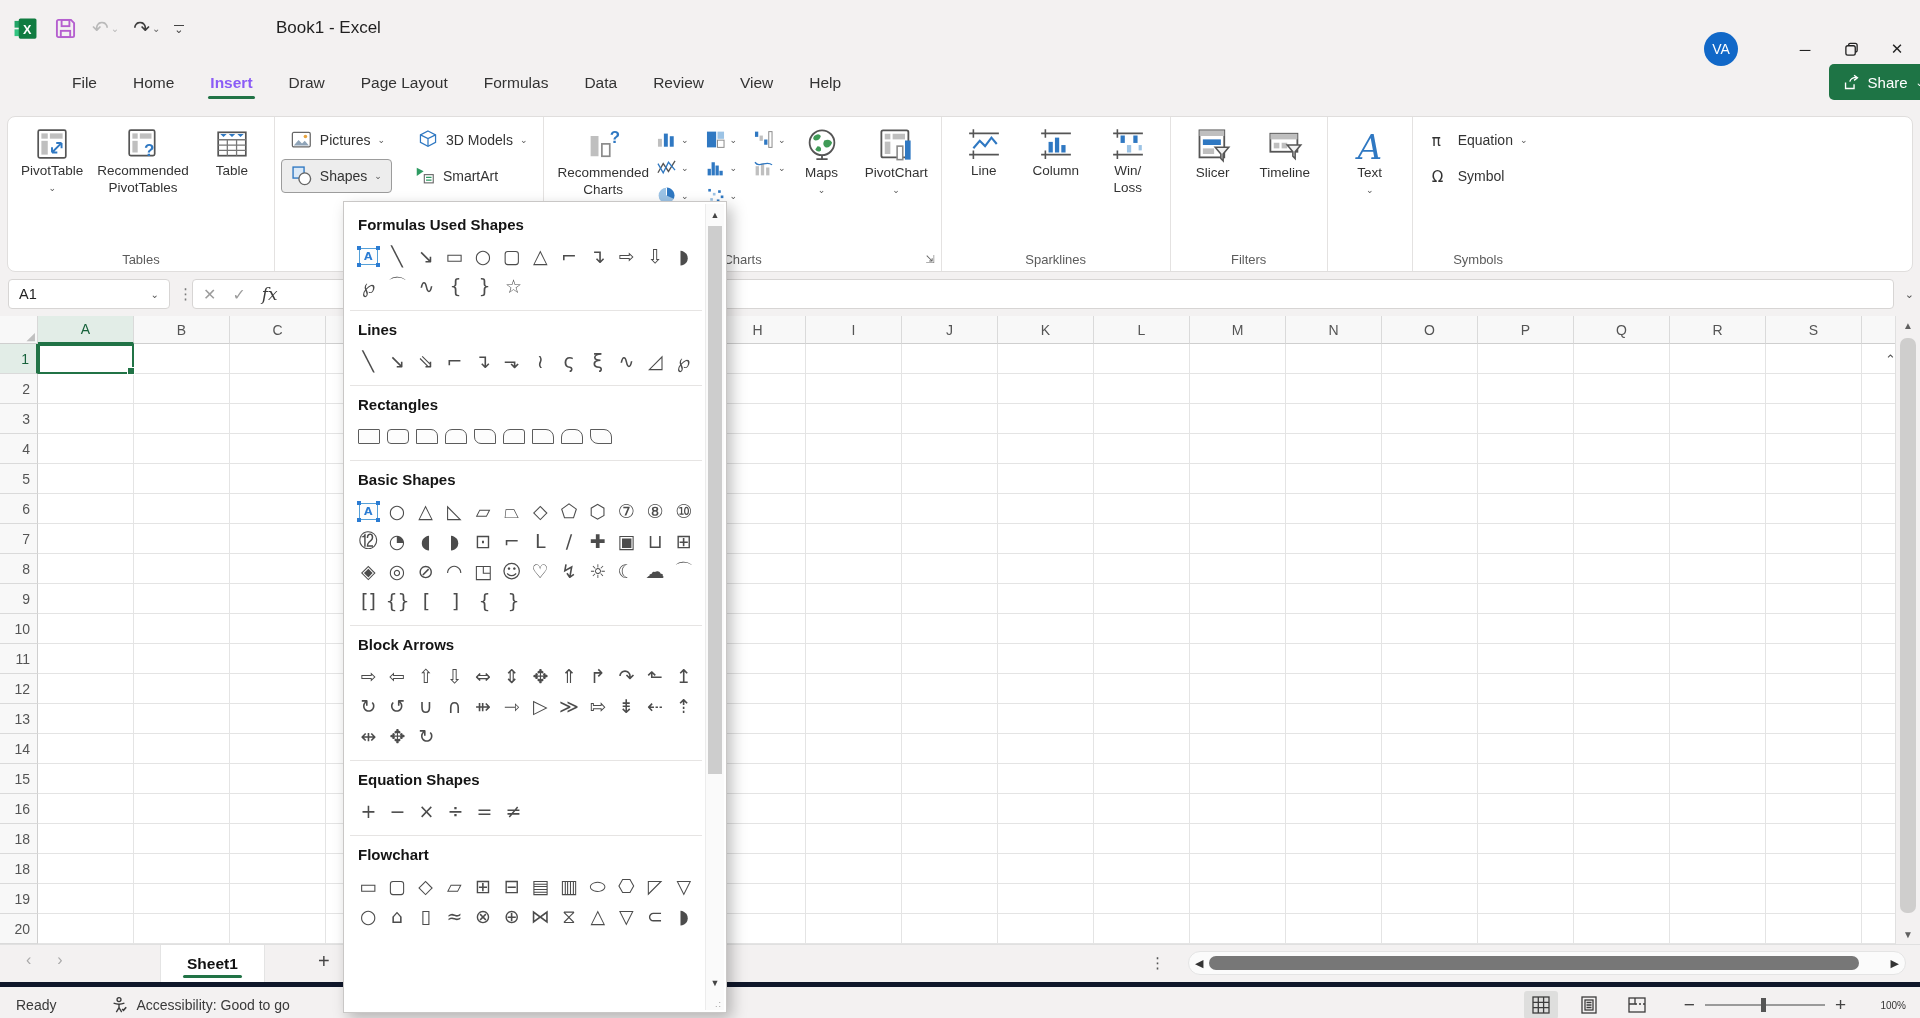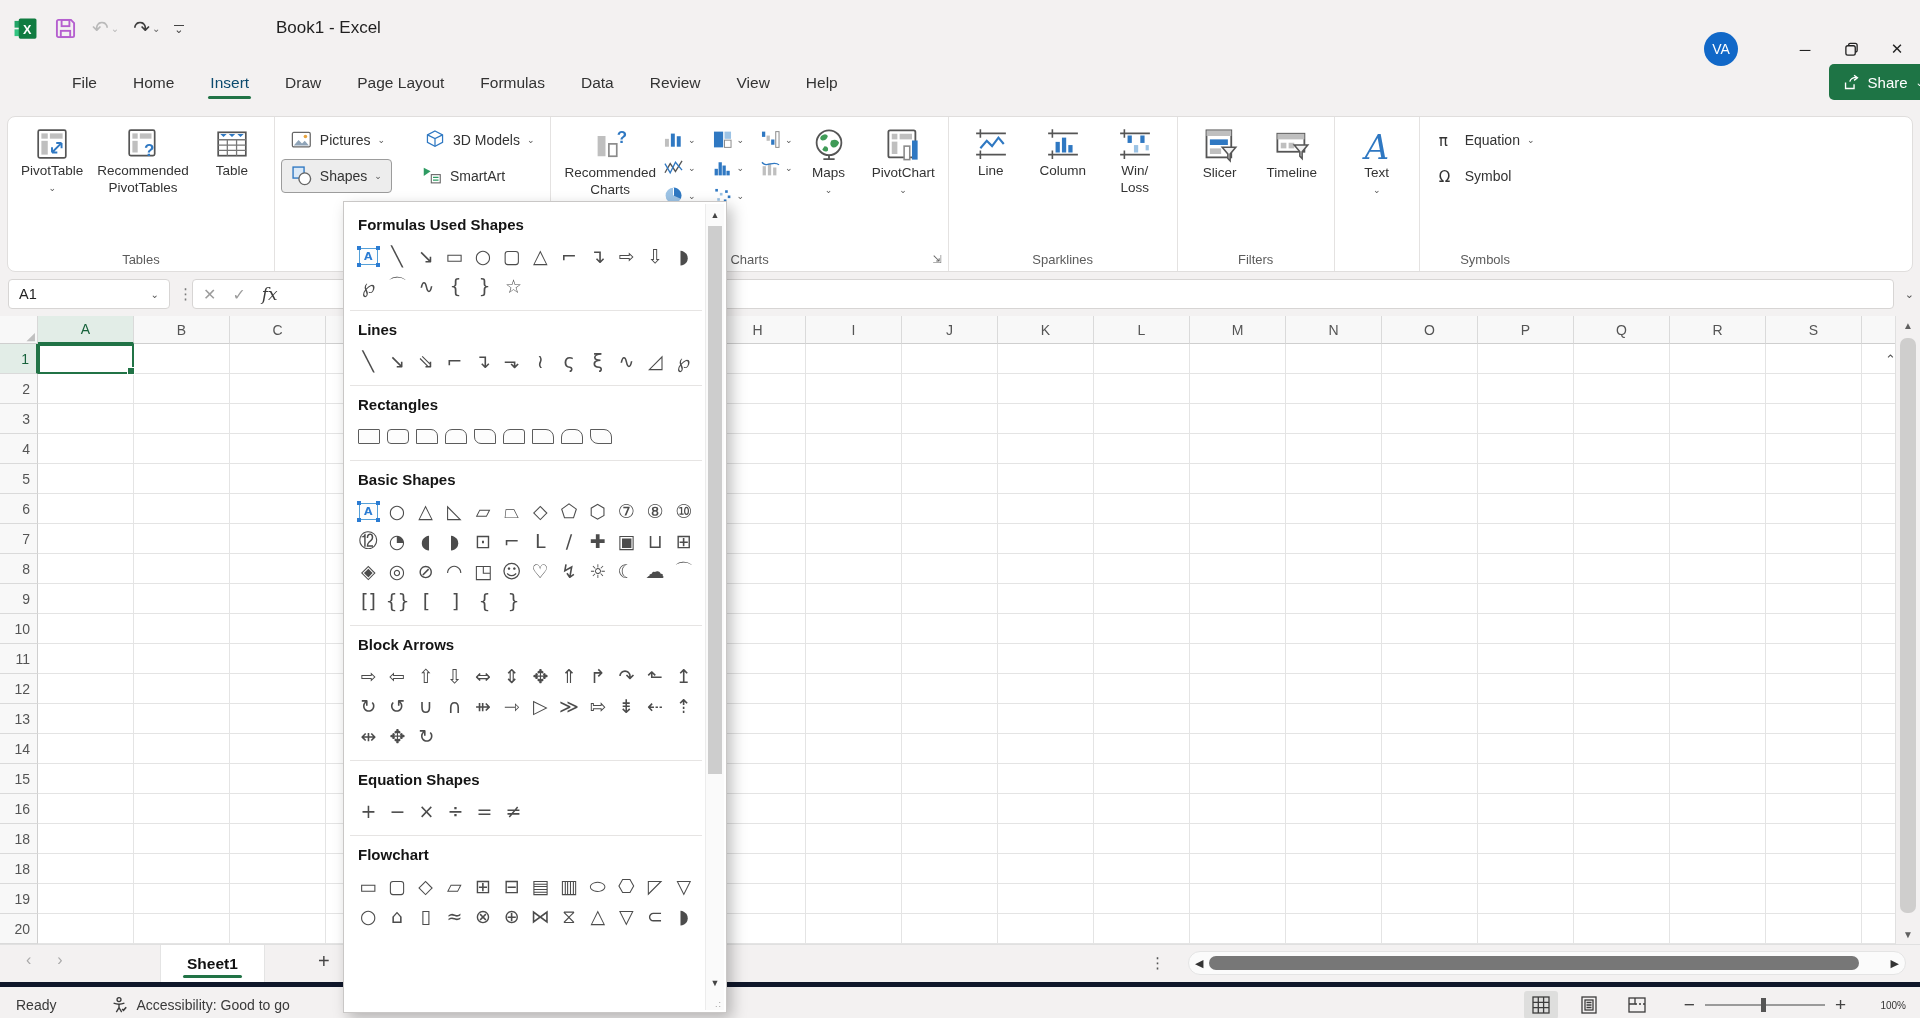--- a/index.html
+++ b/index.html
@@ -16,40 +16,40 @@
              border-radius:6px;display:flex;align-items:center;padding-left:14px;gap:10px;box-sizing:border-box;}
   .searchbox .ph{color:#5f5f5f;font-size:15px;}
   .tb-right{position:absolute;right:0;top:0;height:56px;display:flex;align-items:center;margin-top:21px;}
   .avatar{width:34px;height:34px;border-radius:50%;background:#1168c8;color:#fff;font-size:14px;
           display:flex;align-items:center;justify-content:center;margin-right:44px;}
   .wbtn{width:46px;height:56px;display:flex;align-items:center;justify-content:center;color:#222;font-size:15px;}
   
   .menubar{position:absolute;top:56px;left:0;width:100%;height:60px;margin-left:36px;}
   .mtabs{position:absolute;left:22px;top:10px;display:flex;gap:8px;}
   .mtab{padding:8px 14px;font-size:15.5px;color:#333;border-radius:4px;position:relative;}
-  .mtab.active{font-weight:normal;color:#0c4a6e;}
+  .mtab.active{font-weight:bold;color:#8b5cf6;}
   .mtab.active::after{content:"";position:absolute;left:12px;right:12px;bottom:1px;height:3px;background:#217346;border-radius:2px;}
   .share-btn{position:absolute;right:18px;top:8px;height:36px;background:#1e7445;color:#fff;border-radius:5px;
              display:flex;align-items:center;gap:8px;padding:0 14px;font-size:15px;}
   .share-btn .chev{font-size:10px}
   
   .ribbon{position:absolute;top:116px;left:7px;right:7px;height:156px;background:#fff;
           border:1px solid #e0dedd;border-radius:8px;box-sizing:border-box;display:flex;z-index:10;}
   .rgroup{position:relative;height:100%;border-right:1px solid #e4e2e1;padding:6px 6px 24px 6px;box-sizing:border-box;
           display:flex;align-items:flex-start;}
   .rgroup:last-child{border-right:none}
   .grp-label{position:absolute;bottom:4px;left:0;right:0;text-align:center;font-size:13px;color:#5c5c5c;}
   .rbtn-lg{display:flex;flex-direction:column;align-items:center;padding:4px 7px;gap:2px;min-width:58px;}
   .rbtn-lg .rlab{font-size:13.5px;color:#333;text-align:center;line-height:1.25;white-space:pre-line;}
   .rbtn-lg .chev{font-size:9px;color:#555;margin-top:1px;}
   .rbtn-sm{display:flex;align-items:center;gap:7px;padding:5px 9px;font-size:14px;color:#333;border-radius:4px;border:1px solid transparent;}
   .rbtn-sm.active{background:#ededed;border:1px solid #9c9c9c;}
   .rbtn-sm .chev{font-size:9px;color:#555;}
   .stackcol{display:flex;flex-direction:column;gap:2px;}
-  .stackrow{display:flex;gap:19px;}
+  .stackrow{display:flex;gap:12px;}
   .minigrid{display:flex;flex-direction:column;gap:7px;padding-top:6px;}
   .minirow{display:flex;gap:16px;}
   .minibtn{display:flex;align-items:center;gap:4px;}
   .minibtn .chev{font-size:9px;color:#555}
   .dialog-launcher{position:absolute;right:6px;bottom:5px;font-size:11px;color:#666;}
   .collapse-ribbon{position:absolute;right:14px;bottom:2px;font-size:14px;color:#555;z-index:11;}
   
   .fbar{position:absolute;top:272px;left:0;width:100%;height:44px;display:flex;align-items:center;}
   .namebox{position:absolute;left:8px;top:7px;width:162px;height:30px;background:#fff;border:1px solid #d7d5d4;border-radius:4px;
            display:flex;align-items:center;justify-content:space-between;padding:0 10px;box-sizing:border-box;font-size:14.5px;color:#222;}

